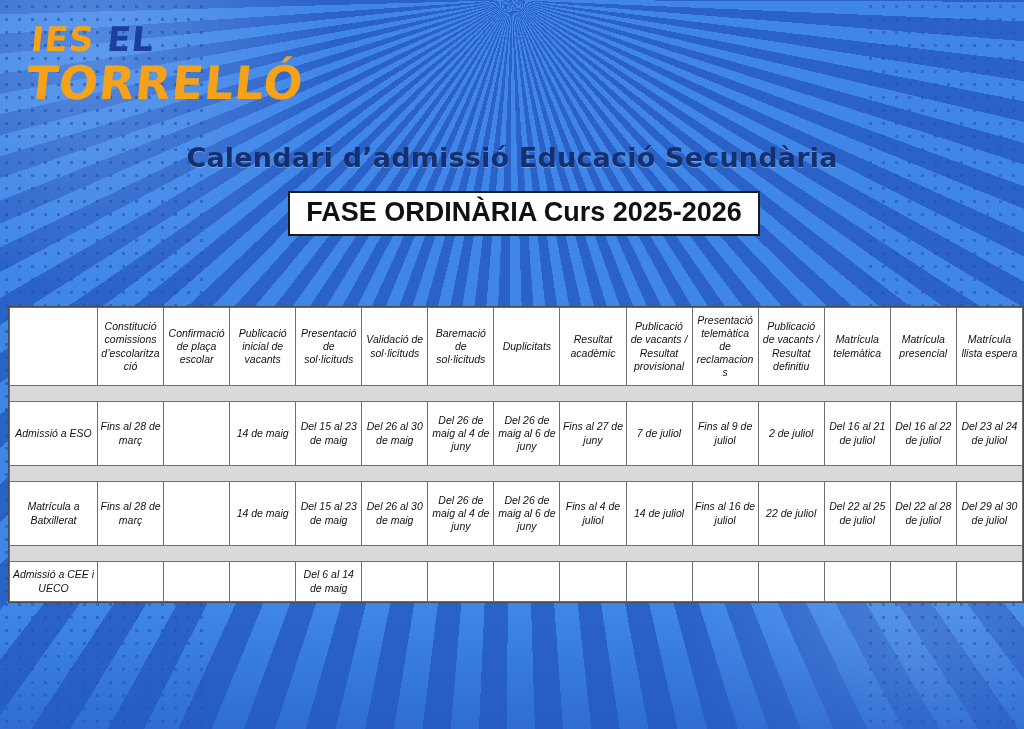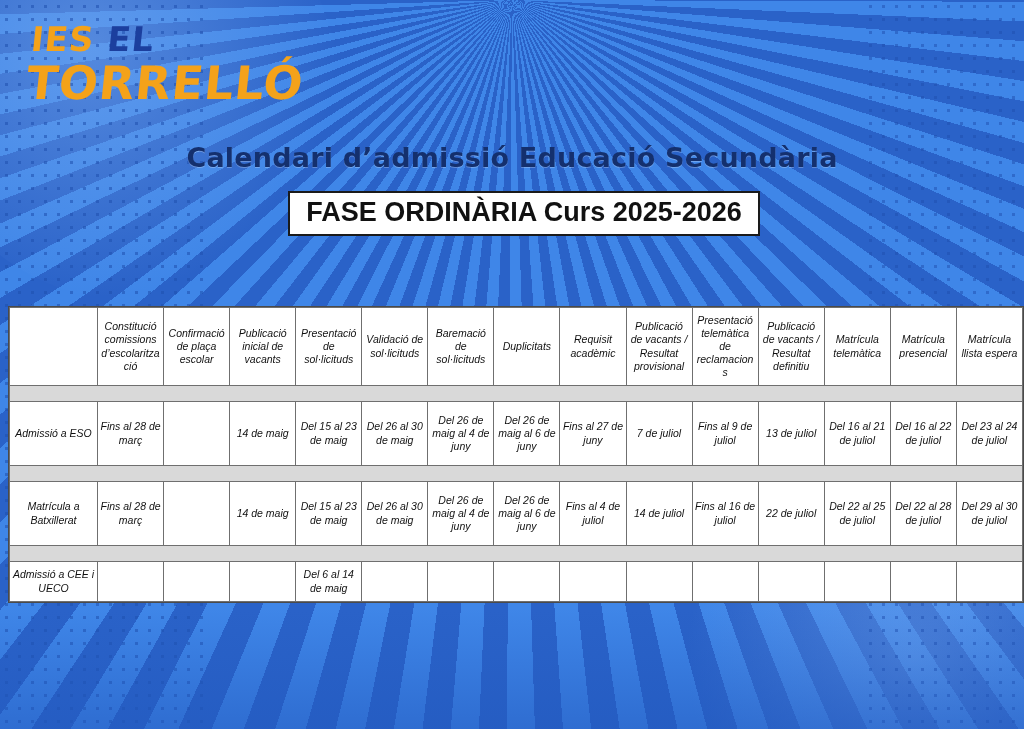--- a/index.html
+++ b/index.html
@@ -154,21 +154,21 @@
     <thead>
       <tr>
         <td class="col-row-hdr"></td>
         <td>Constitució comissions d’escolarització</td>
         <td>Confirmació de plaça escolar</td>
         <td>Publicació inicial de vacants</td>
         <td>Presentació de sol·licituds</td>
         <td>Validació de sol·licituds</td>
         <td>Baremació de sol·licituds</td>
         <td>Duplicitats</td>
-        <td>Requisit acadèmic</td>
+        <td>Resultat acadèmic</td>
         <td>Publicació de vacants / Resultat provisional</td>
         <td>Presentació telemàtica de reclamacions</td>
         <td>Publicació de vacants / Resultat definitiu</td>
         <td>Matrícula telemàtica</td>
         <td>Matrícula presencial</td>
         <td>Matrícula llista espera</td>
       </tr>
     </thead>
     <tbody>
 
@@ -182,21 +182,21 @@
         <td>Fins al 28 de març</td>
         <td></td>
         <td>14 de maig</td>
         <td>Del 15 al 23 de maig</td>
         <td>Del 26 al 30 de maig</td>
         <td>Del 26 de maig al 4 de juny</td>
         <td>Del 26 de maig al 6 de juny</td>
         <td>Fins al 27 de juny</td>
         <td>7 de juliol</td>
         <td>Fins al 9 de juliol</td>
-        <td>13 de juliol</td>
+        <td>2 de juliol</td>
         <td>Del 16 al 21 de juliol</td>
         <td>Del 16 al 22 de juliol</td>
         <td>Del 23 al 24 de juliol</td>
       </tr>
 
       <tr class="spacer">
         <td colspan="15"></td>
       </tr>
 
       <tr class="data">

